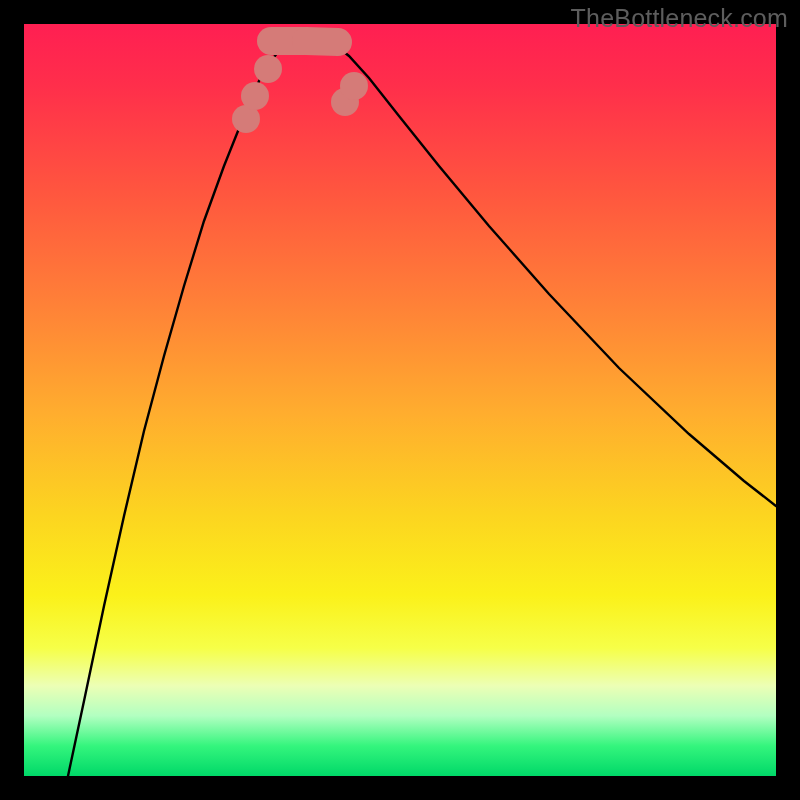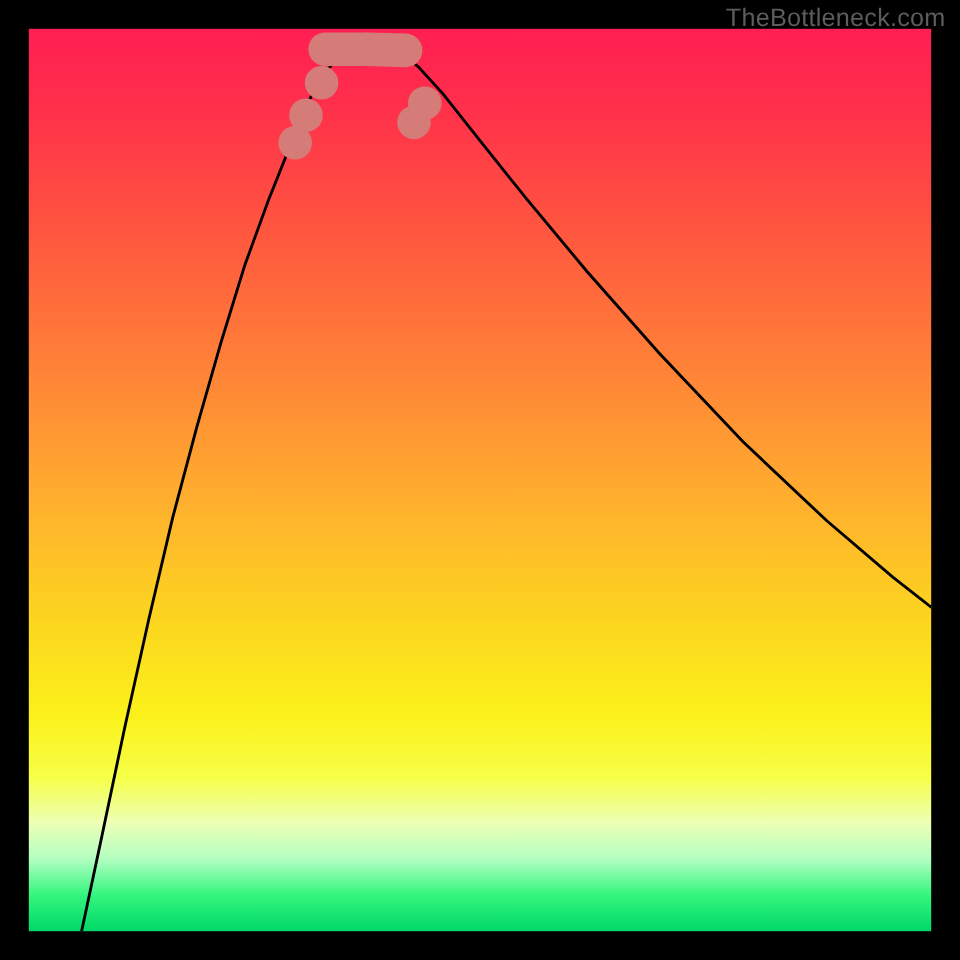--- a/index.html
+++ b/index.html
@@ -51,21 +51,21 @@
   }
   .pill {
     fill: #d57b78;
     stroke: none;
   }
   .watermark {
     position: absolute;
     top: 4px;
     right: 12px;
     color: #5d5d5d;
-    font-size: 21px;
+    font-size: 25px;
     letter-spacing: 0.2px;
     font-weight: 400;
     user-select: none;
     margin-left: 10px;
   }
 </style>
 </head>
 <body>
 
 <div class="frame">

